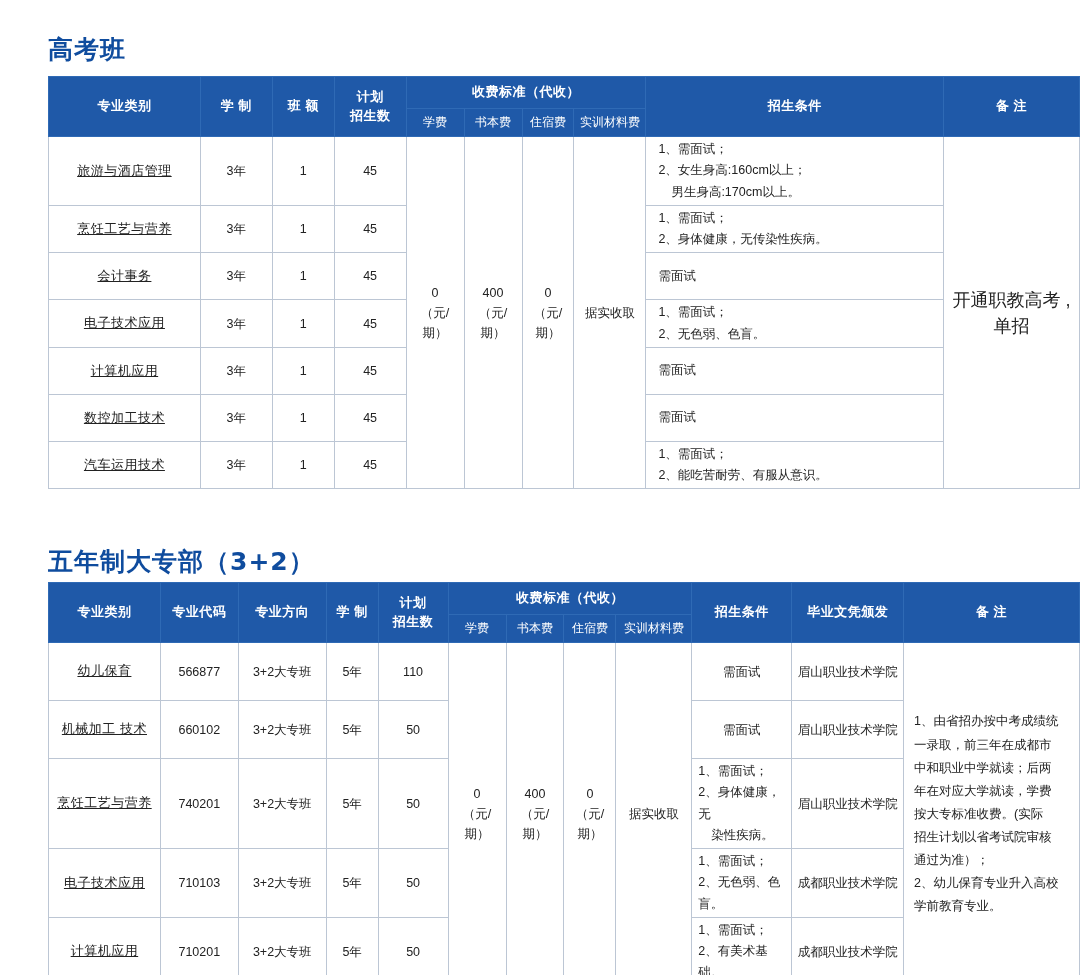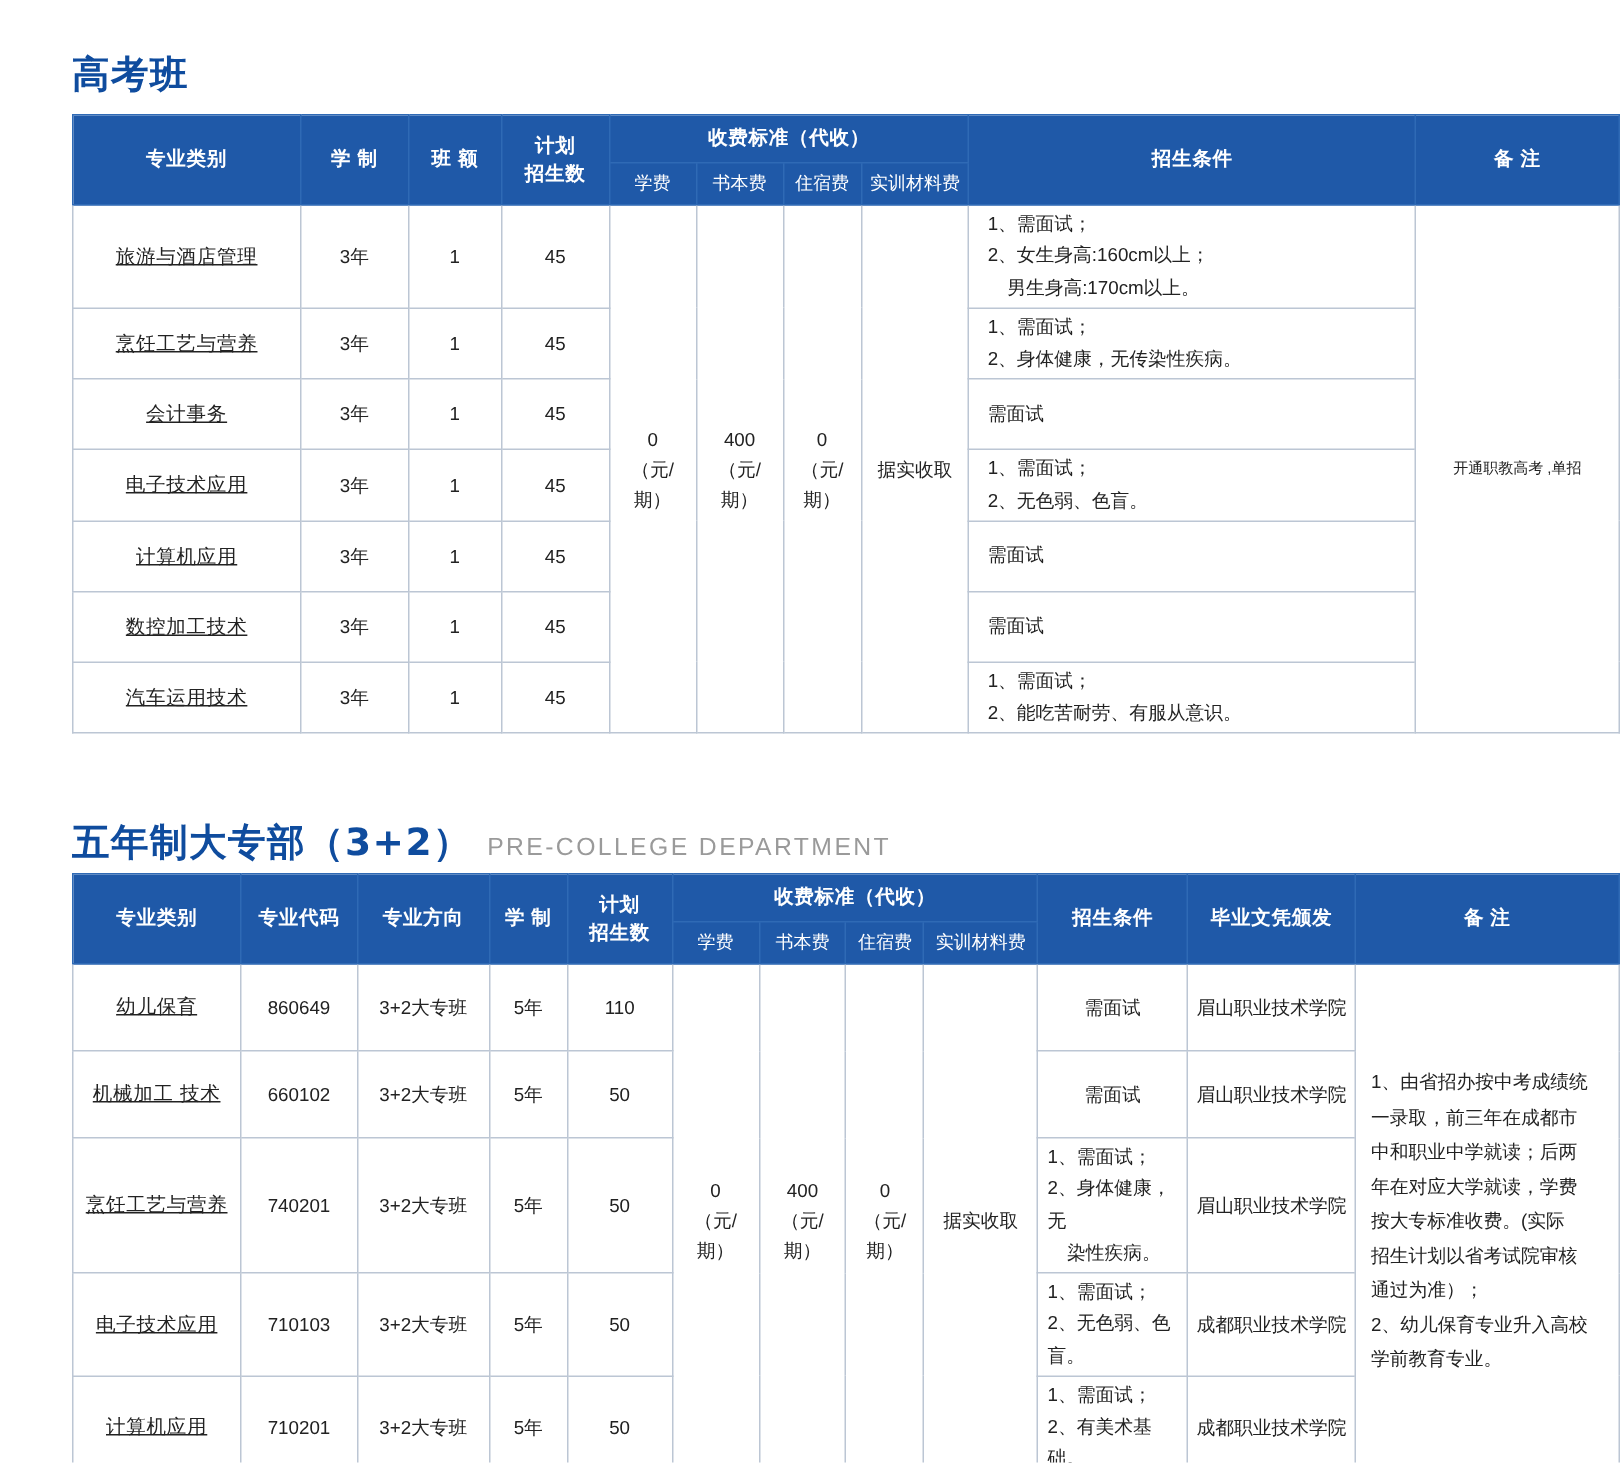--- a/index.html
+++ b/index.html
@@ -38,21 +38,21 @@
     font-family: "DejaVu Sans", "Liberation Sans", sans-serif;
   }
   .section-title .en {
     font-size: 16.5px;
     color: #9a9a9a;
     letter-spacing: 1.6px;
     font-family: "Liberation Sans", sans-serif;
   }
 
   #section1-title { position: absolute; top: 33px; left: 0; }
-  #section2-title { position: absolute; top: 545px; left: 0; }
+  #section2-title { position: absolute; top: 545px; left: 0; flex-direction: column; }
 
   
   table {
     border-collapse: collapse;
     table-layout: fixed;
     font-size: 12.5px;
   }
   table td, table th {
     border: 1px solid #bcc6d4;
     text-align: center;
@@ -95,21 +95,21 @@
     line-height: 1.6;
     font-size: 12.5px;
   }
   .row-major { font-size: 13px; letter-spacing: 0.5px; text-decoration: underline; }
   .note-cell {
     text-align: left;
     padding: 8px 10px;
     line-height: 1.85;
     font-size: 12.5px;
   }
-  .remark-center { font-size: 10px; }
+  .remark-center { font-size: 18px; }
 </style>
 </head>
 <body>
 
 <div class="page">
 
   <div class="section-title" id="section1-title">
     <span class="cn">高考班</span>
   </div>
 
@@ -275,21 +275,21 @@
           <th class="sub">学费</th>
           <th class="sub">书本费</th>
           <th class="sub">住宿费</th>
           <th class="sub">实训材料费</th>
         </tr>
       </thead>
       <tbody>
 
         <tr style="height:58px">
           <td class="row-major">幼儿保育</td>
-          <td>860649</td>
+          <td>566877</td>
           <td>3+2大专班</td>
           <td>5年</td>
           <td>110</td>
           <td class="fee-cell" rowspan="5">
             <div>0</div>
             <div>（元/期）</div>
           </td>
           <td class="fee-cell" rowspan="5">
             <div>400</div>
             <div>（元/期）</div>

